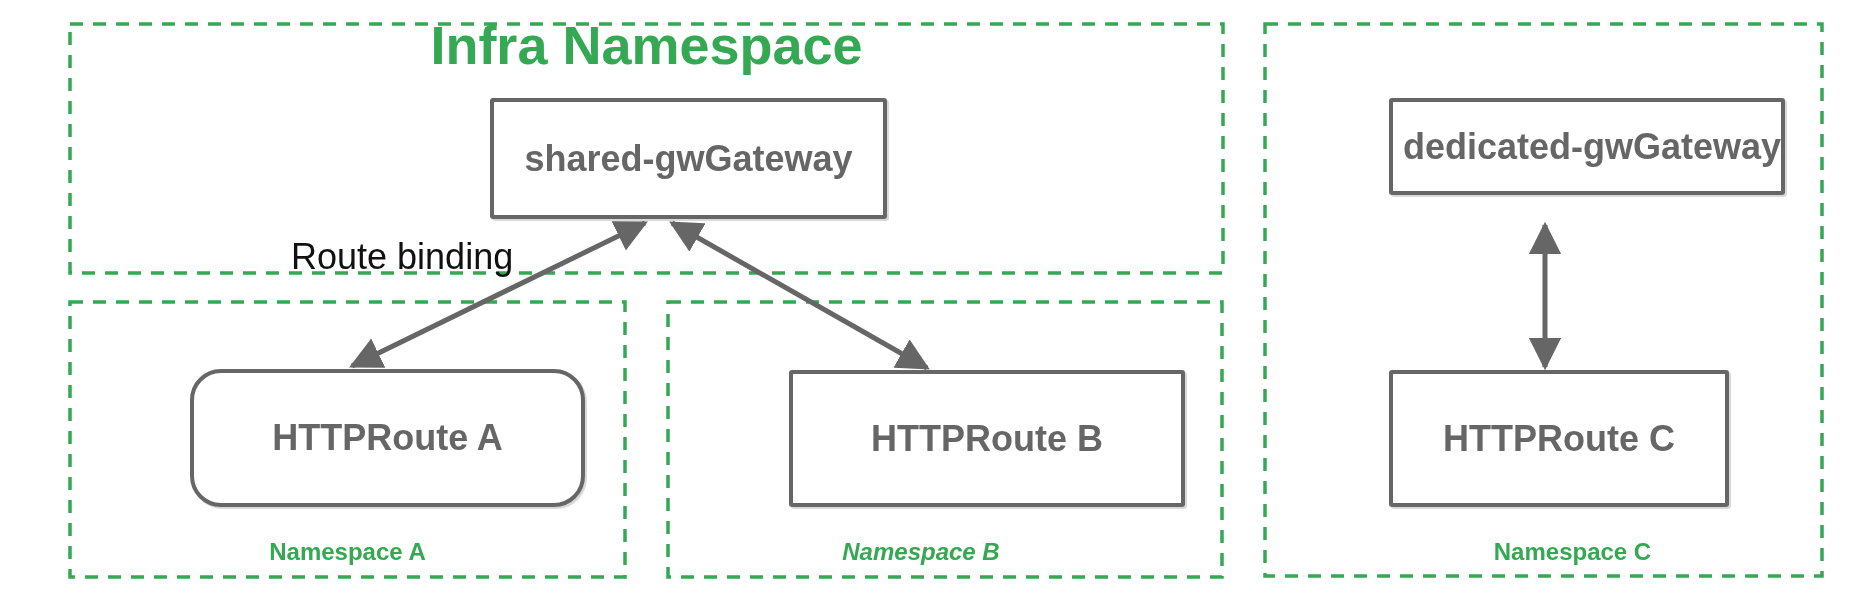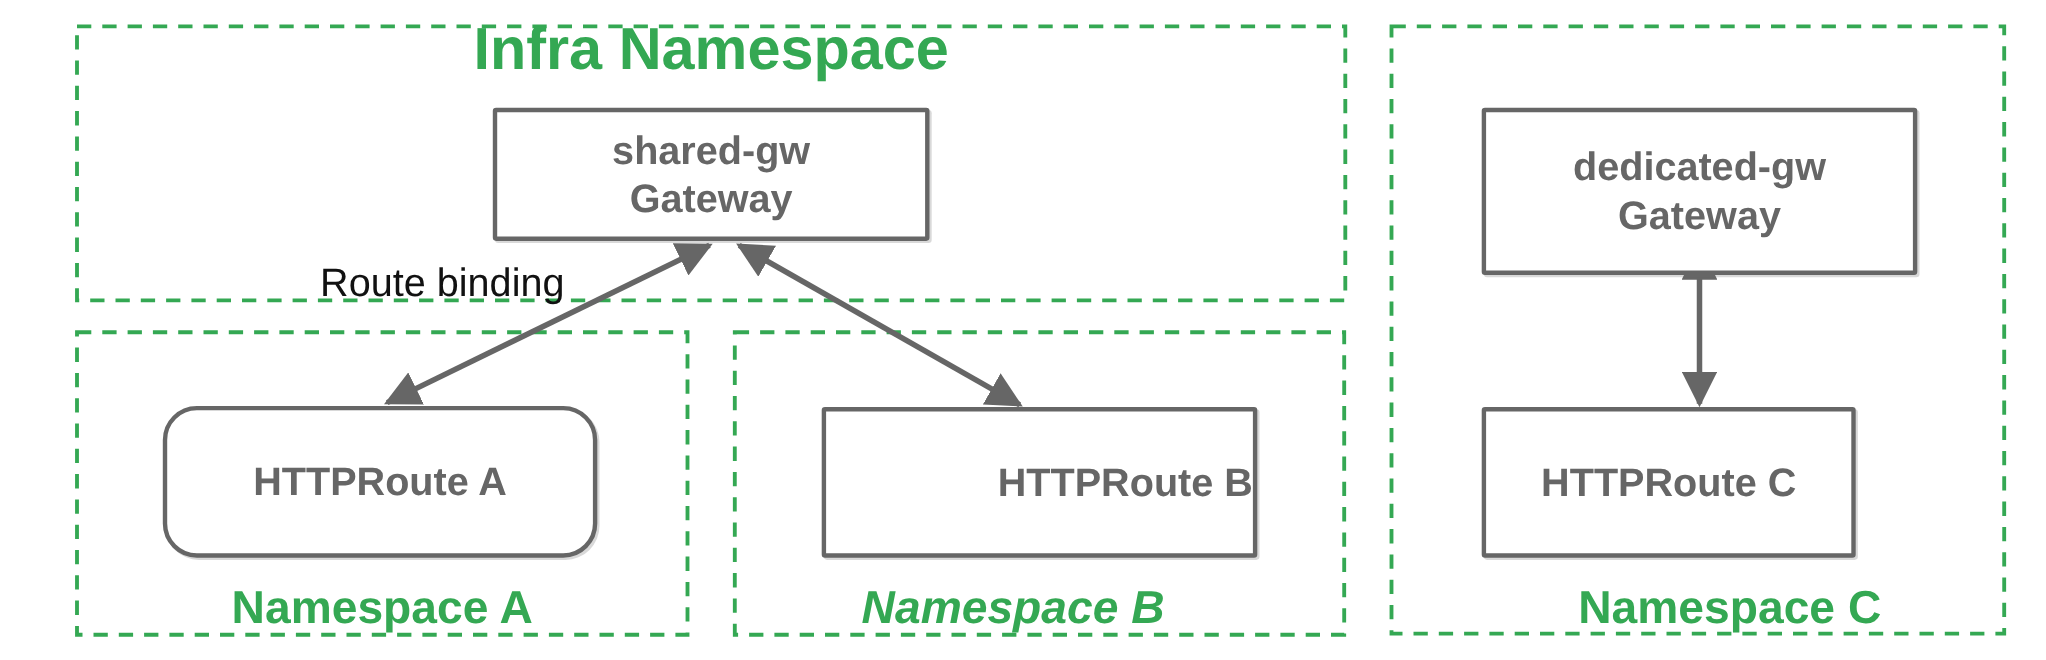--- a/index.html
+++ b/index.html
@@ -39,35 +39,35 @@
   }
   .arrowhead { fill: var(--gray); }
 
   .node {
     position: absolute;
     background: #ffffff;
     border: 4px solid var(--gray);
     border-radius: 3px;
     box-shadow: 2px 2px 0 rgba(102,102,102,0.25);
     display: flex;
-    flex-direction: column;
     align-items: center;
     justify-content: center;
     color: var(--gray);
     font-weight: bold;
     font-size: 36px;
     line-height: 44px;
     text-align: center;
+    margin-left: 42px;
   }
 
   .ns-label {
     position: absolute;
     color: var(--green);
     font-weight: bold;
-    font-size: 42px;
+    font-size: 24px;
     line-height: 42px;
     text-align: center;
   }
 
   .edge-label {
     position: absolute;
     color: var(--black);
     font-size: 36px;
     line-height: 38px;
     white-space: nowrap;
@@ -102,25 +102,25 @@
 
   <div class="node" style="left:448px; top:98px; width:397px; height:121px;">
     <span>shared-gw</span>
     <span>Gateway</span>
   </div>
 
   <div class="node" style="left:148px; top:369px; width:395px; height:138px;border-radius:31px;">
     <span>HTTPRoute A</span>
   </div>
 
-  <div class="node" style="left:747px; top:370px; width:396px; height:137px;align-items:flex-end;">
+  <div class="node" style="left:747px; top:370px; width:396px; height:137px;">
     <span>HTTPRoute B</span>
   </div>
 
-  <div class="node" style="left:1347px; top:98px; width:396px; height:152px;">
+  <div class="node" style="left:1347px; top:98px; width:396px; height:97px;justify-content:flex-end;">
     <span>dedicated-gw</span>
     <span>Gateway</span>
   </div>
 
   <div class="node" style="left:1347px; top:370px; width:340px; height:137px;">
     <span>HTTPRoute C</span>
   </div>
 
   <div class="edge-label" style="left:291px; top:238px;">Route binding</div>
 

